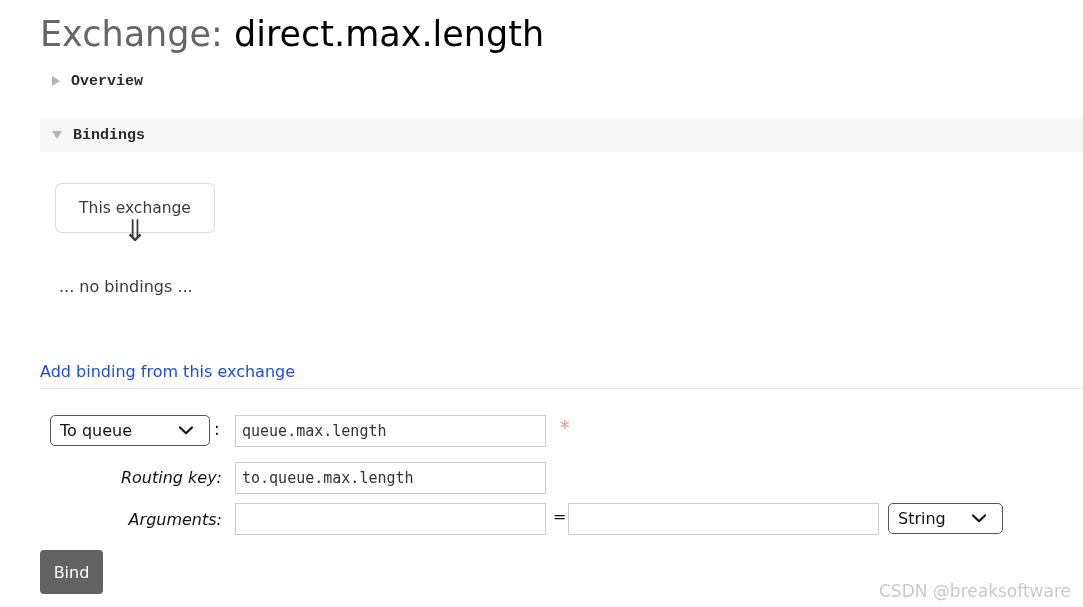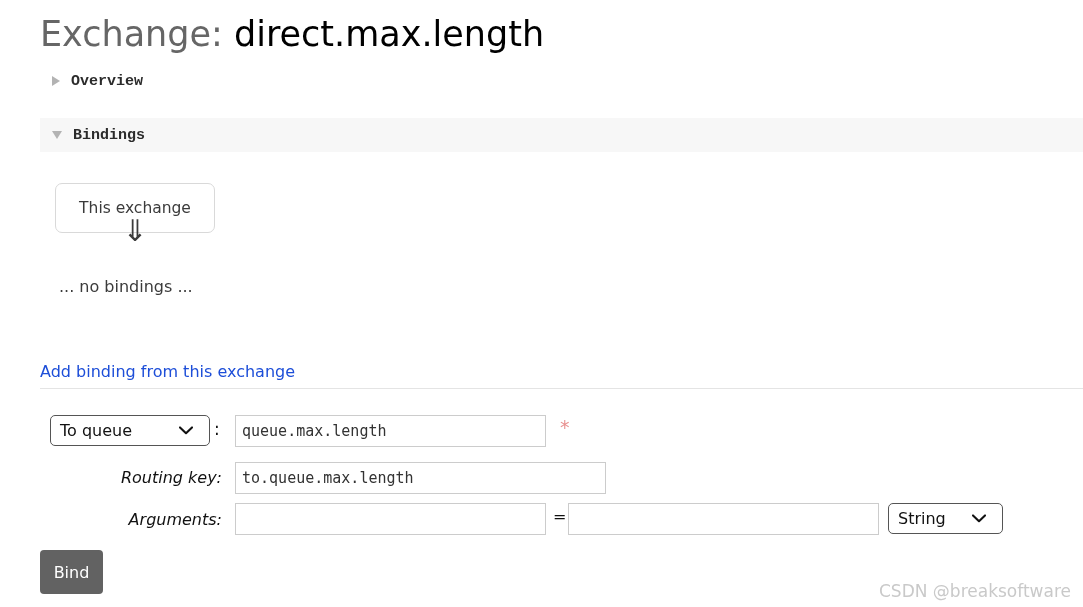--- a/index.html
+++ b/index.html
@@ -204,21 +204,21 @@
   }
 
   #label-routing-key {
     left: 22px;
     top: 468px;
     width: 200px;
   }
   #input-routing-key {
     left: 235px;
     top: 462px;
-    width: 371px;
+    width: 311px;
   }
 
   #label-arguments {
     left: 22px;
     top: 510px;
     width: 200px;
   }
   #input-argument-key {
     left: 235px;
     top: 503px;

